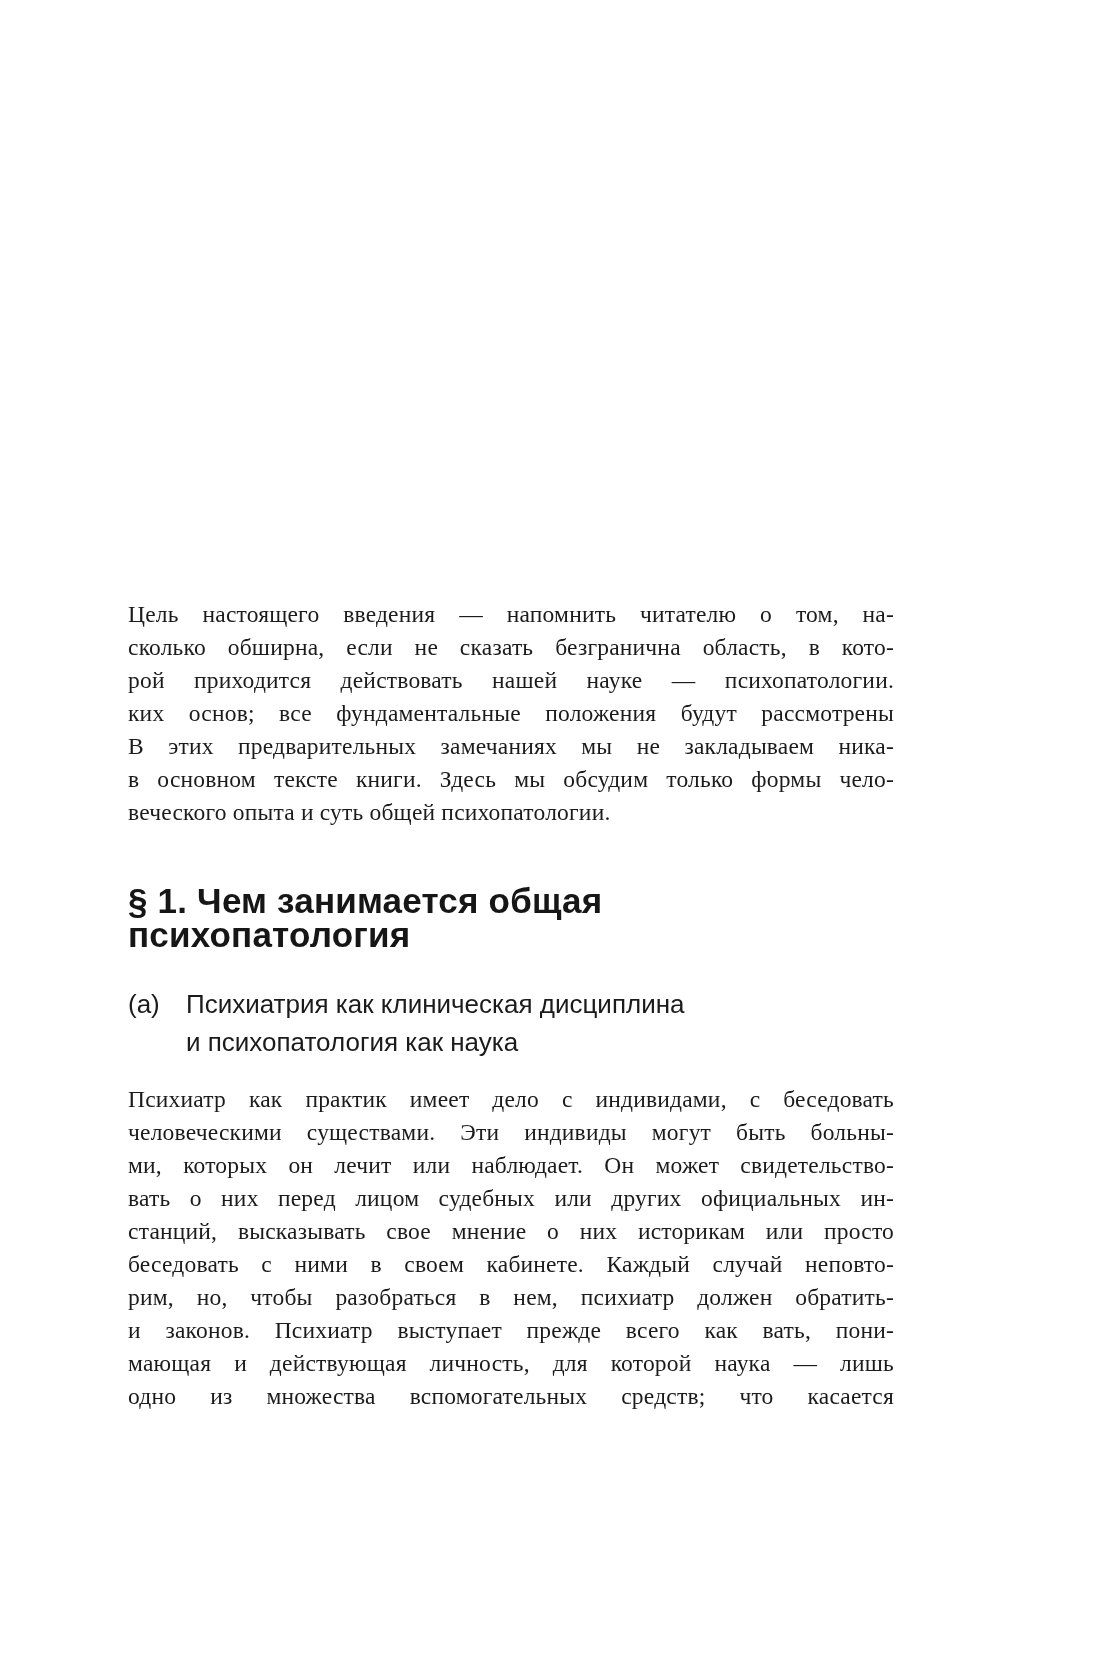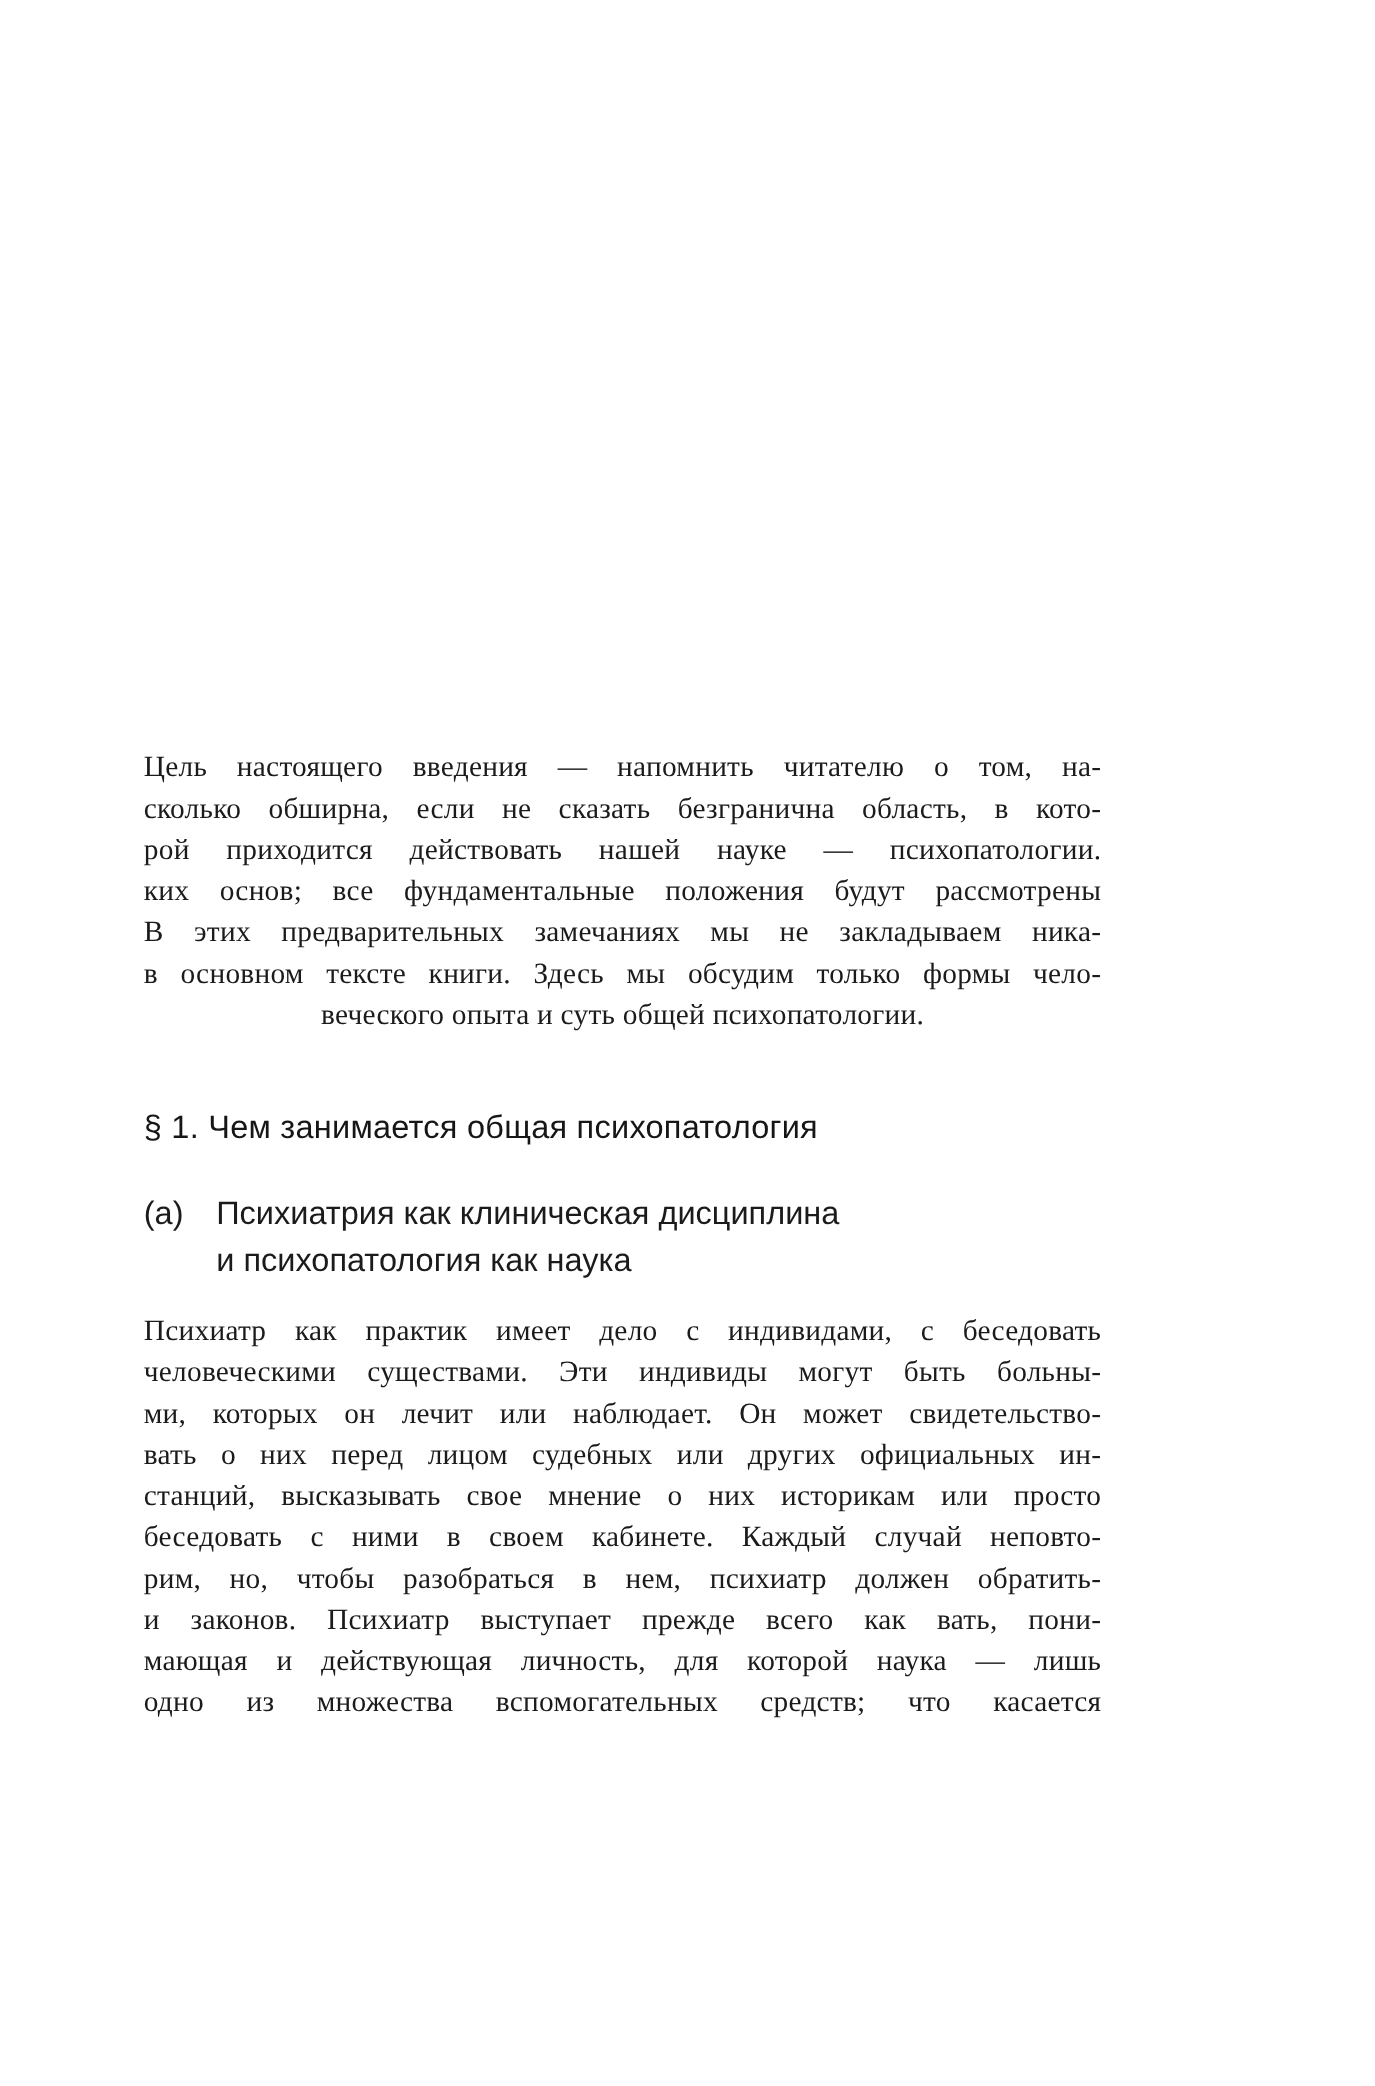--- a/index.html
+++ b/index.html
@@ -9,43 +9,43 @@
     width: 1100px;
     height: 1669px;
     margin: 0 auto;
     background: #ffffff;
     color: #1b1b1b;
     font-family: "Liberation Serif", "DejaVu Serif", serif;
     overflow: hidden;
   }
   .content {
     position: absolute;
-    left: 115px;
+    left: 128px;
     top: 598px;
     width: 766px;
   }
   .body-par {
     font-size: 23.5px;
     line-height: 33px;
     letter-spacing: 0.2px;
   }
   .jline {
     text-align: justify;
     text-align-last: justify;
     -moz-text-align-last: justify;
   }
   .lastline {
-    text-align: center;
+    text-align: left;
   }
   .em { }
   .section-heading {
     margin-top: 55px;
     font-family: "Liberation Sans", "DejaVu Sans", sans-serif;
-    font-weight: 400;
-    font-size: 26px;
+    font-weight: 700;
+    font-size: 35px;
     line-height: 34px;
     letter-spacing: 0.2px;
     color: #161616;
   }
   .subsection {
     margin-top: 33px;
     display: flex;
     font-family: "Liberation Sans", "DejaVu Sans", sans-serif;
     font-weight: 400;
     font-size: 26px;

